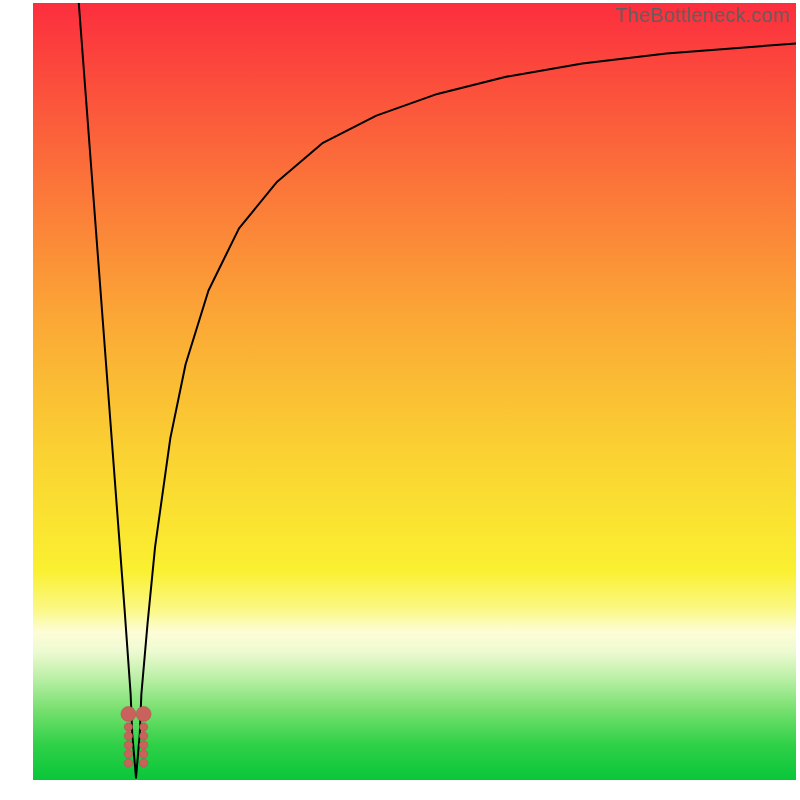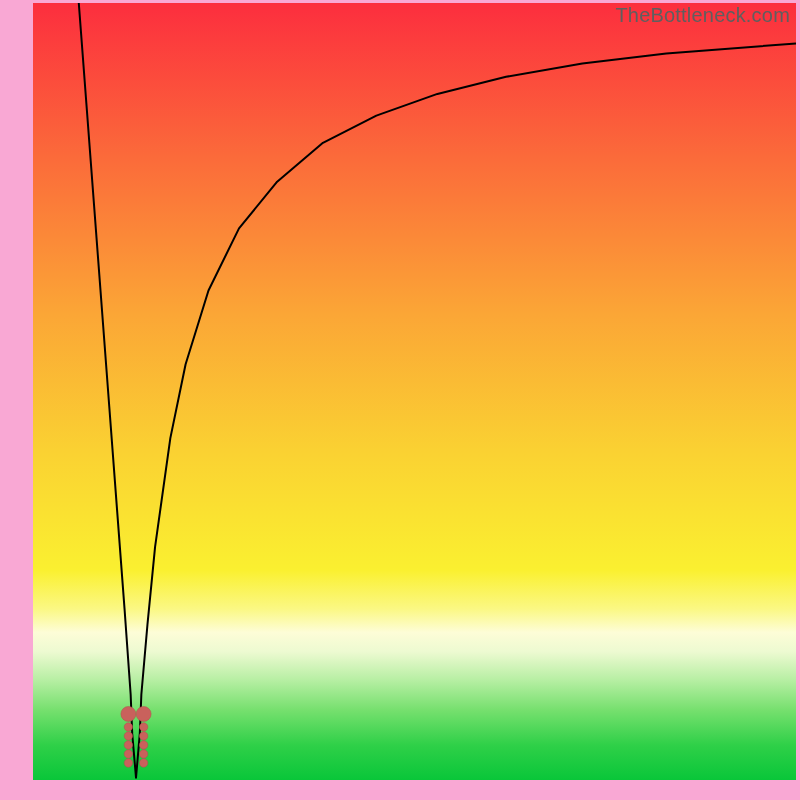--- a/index.html
+++ b/index.html
@@ -10,21 +10,21 @@
     overflow: hidden;
     background: #000;
     font-family: Arial, Helvetica, sans-serif;
   }
   .frame {
     position: absolute;
     top: 0;
     left: 0;
     width: 800px;
     height: 800px;
-    background: #f9a8d4;
+    background: #ffffff;
   }
   .plot-area {
     position: absolute;
     box-sizing: border-box;
   }
   .gradient-bg {
     position: absolute;
     inset: 0;
   }
   .watermark {

